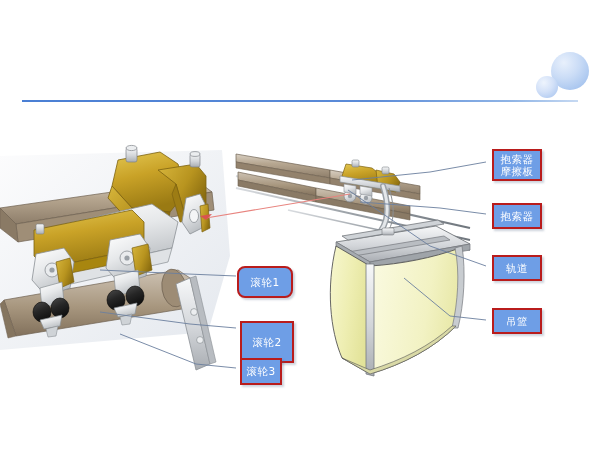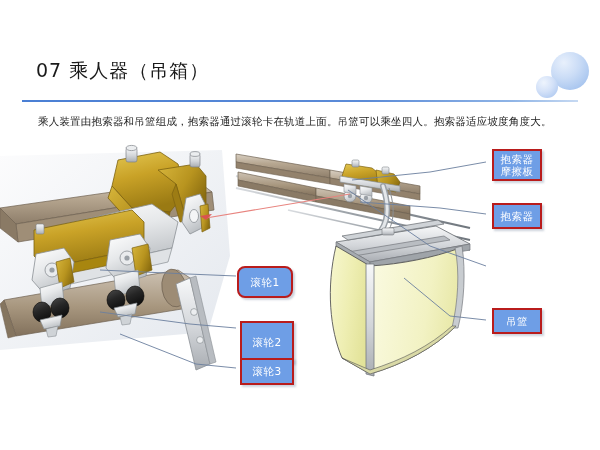--- a/index.html
+++ b/index.html
@@ -96,25 +96,23 @@
   .callout-2line { line-height: 12px; }
 </style>
 </head>
 <body>
 
 <div class="slide">
 
   <div class="deco-circle-big"></div>
   <div class="deco-circle-small"></div>
 
-  <div class="title">07 乘人器（吊箱）</div>
 
   <div class="divider"></div>
 
-  <div class="subtitle">乘人装置由抱索器和吊篮组成，抱索器通过滚轮卡在轨道上面。吊篮可以乘坐四人。抱索器适应坡度角度大。</div>
 
   <div class="stage">
   <svg width="600" height="260" viewBox="0 0 600 260" xmlns="http://www.w3.org/2000/svg">
     <defs>
       <linearGradient id="bgpanel" x1="0" y1="0" x2="1" y2="1">
         <stop offset="0%" stop-color="#fcfcfd"></stop>
         <stop offset="45%" stop-color="#f1f3f6"></stop>
         <stop offset="100%" stop-color="#e4e8ee"></stop>
       </linearGradient>
       <linearGradient id="railG" x1="0" y1="0" x2="0" y2="1">
@@ -344,28 +342,31 @@
     <path d="M200,80 L212,78 L206,84 Z" fill="#d9534f"></path>
   </svg>
   </div>
 
   <div class="callout" style="left:237px; top:266px; width:56px; height:32px;border-radius:8px;">
     <span>滚轮1</span>
   </div>
   <div class="callout" style="left:240px; top:321px; width:54px; height:42px;">
     <span>滚轮2</span>
   </div>
-  <div class="callout" style="left:240px; top:358px; width:54px; height:27px;">
+  <div class="callout" style="left:240px; top:358px; width:42px; height:27px;">
     <span>滚轮3</span>
   </div>
 
   <div class="callout callout-2line" style="left:492px; top:149px; width:50px; height:32px; flex-direction:column;">
     <span>抱索器</span>
     <span>摩擦板</span>
   </div>
   <div class="callout" style="left:492px; top:203px; width:50px; height:26px;">
     <span>抱索器</span>
   </div>
+  <div class="callout" style="left:492px; top:255px; width:50px; height:26px;">
+    <span>轨道</span>
+  </div>
   <div class="callout" style="left:492px; top:308px; width:50px; height:26px;">
     <span>吊篮</span>
   </div>
 
 </div>
 
 </body></html>

